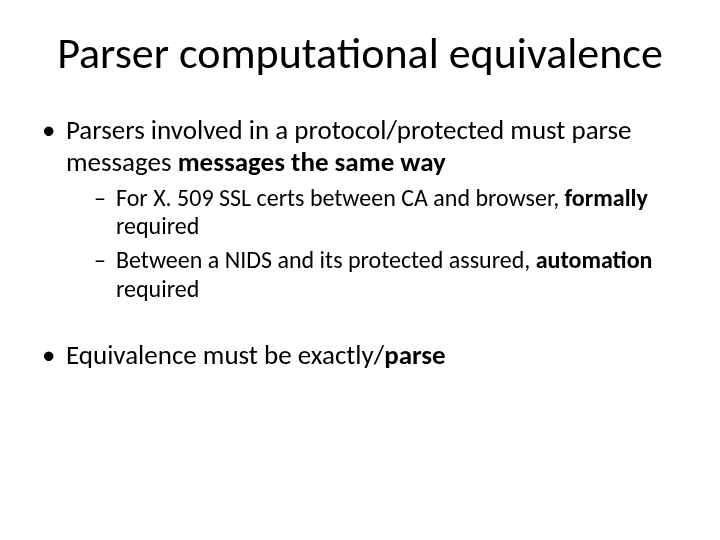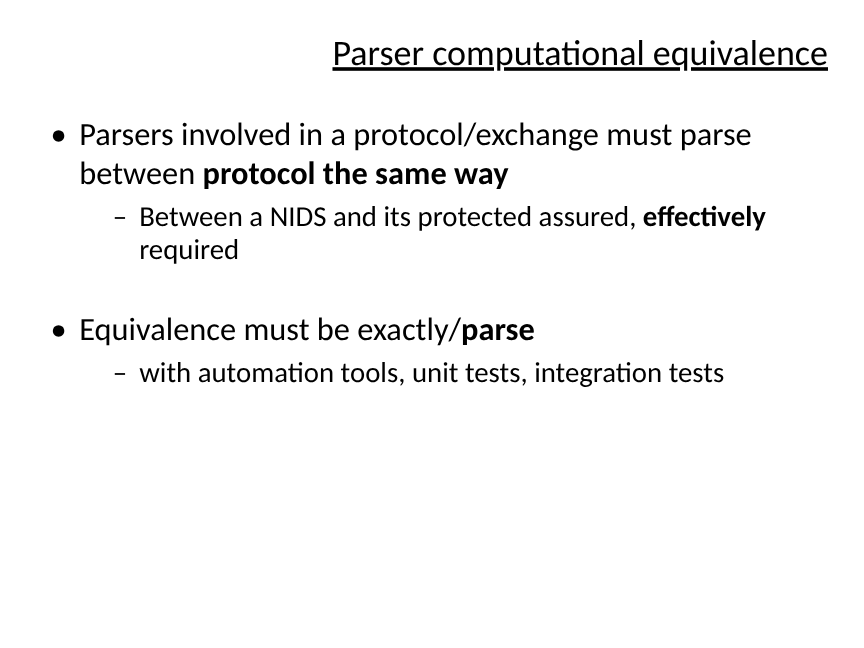--- a/index.html
+++ b/index.html
@@ -12,26 +12,25 @@
     color: #000;
     overflow: hidden;
   }
   .slide {
     width: 720px;
     height: 540px;
     box-sizing: border-box;
     padding: 20px 30px 20px 30px;
   }
   .title {
-    font-size: 30px;
-    text-align: right;
+    font-size: 44px;
+    text-align: center;
     margin: 6px 0 34px 0;
     font-weight: 400;
     letter-spacing: 0px;
-    text-decoration: underline;
   }
   ul.lvl1 {
     list-style: none;
     padding: 0 0 0 12px;
     margin: 0;
     font-size: 27px;
     line-height: 1.18;
   }
   ul.lvl1 > li {
     position: relative;
@@ -70,33 +69,31 @@
 </style>
 <style>li.gap::before{content:none !important;}</style></head>
 <body>
 
 <div class="slide">
   <div class="title">Parser computational equivalence</div>
 
   <ul class="lvl1">
 
     <li>
-      <span>Parsers involved in a protocol/exchange must parse between </span><b>protocol the same way</b>
+      <span>Parsers involved in a protocol/protected must parse messages </span><b>messages the same way</b>
       <ul class="lvl2">
         <li>
-          <span>Between a NIDS and its protected assured, </span><b>effectively</b><span> required</span>
+          <span>For X. 509 SSL certs between CA and browser, </span><b>formally</b><span> required</span>
+        </li>
+        <li>
+          <span>Between a NIDS and its protected assured, </span><b>automation</b><span> required</span>
         </li>
       </ul>
     </li>
 
     <li class="gap" style="padding: 0px; margin: 0px; height: 26px; list-style: none;"></li>
 
     <li>
       <span>Equivalence must be exactly/</span><b>parse</b>
-      <ul class="lvl2">
-        <li>
-          <span>with automation tools, unit tests, integration tests</span>
-        </li>
-      </ul>
     </li>
 
   </ul>
 </div>
 
 </body></html>

